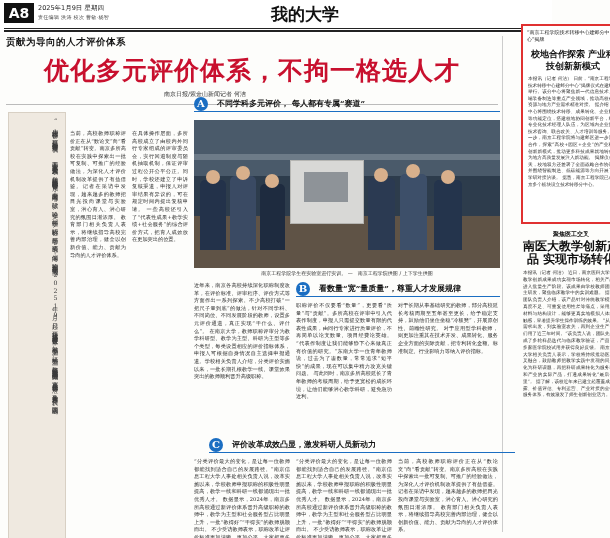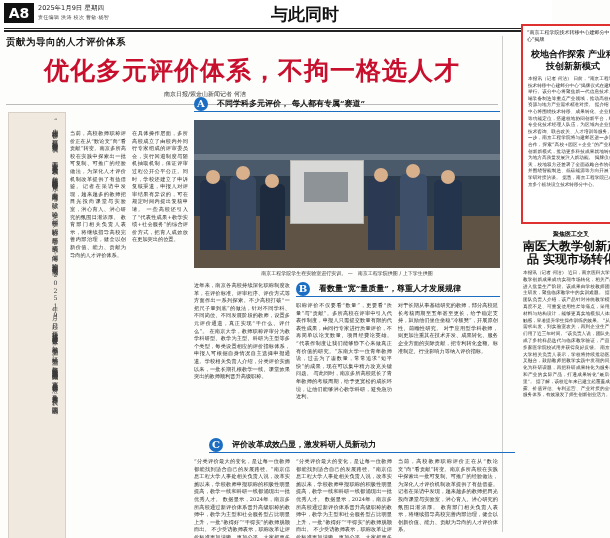--- a/index.html
+++ b/index.html
@@ -90,21 +90,21 @@
 </style>
 </head>
 <body>
 
 <div class="page">
 
   <div class="masthead">
     <div class="folio">A8</div>
     <div class="dateline">2025年1月9日 星期四</div>
     <div class="editline">责任编辑 洪涛  校次 曹敏·杨智</div>
-    <div class="section-title">与此同时</div>
+    <div class="section-title">我的大学</div>
   </div>
   <div class="rule"></div>
   <div class="rule2"></div>
   <div class="vdiv"></div>
 
   <div class="main">
     <div class="kicker">贡献为导向的人才评价体系</div>
     <div class="headline">优化多元评价体系，不拘一格选人才</div>
     <div class="byline">
       <span>南京日报/紫金山新闻记者 何洁</span>

